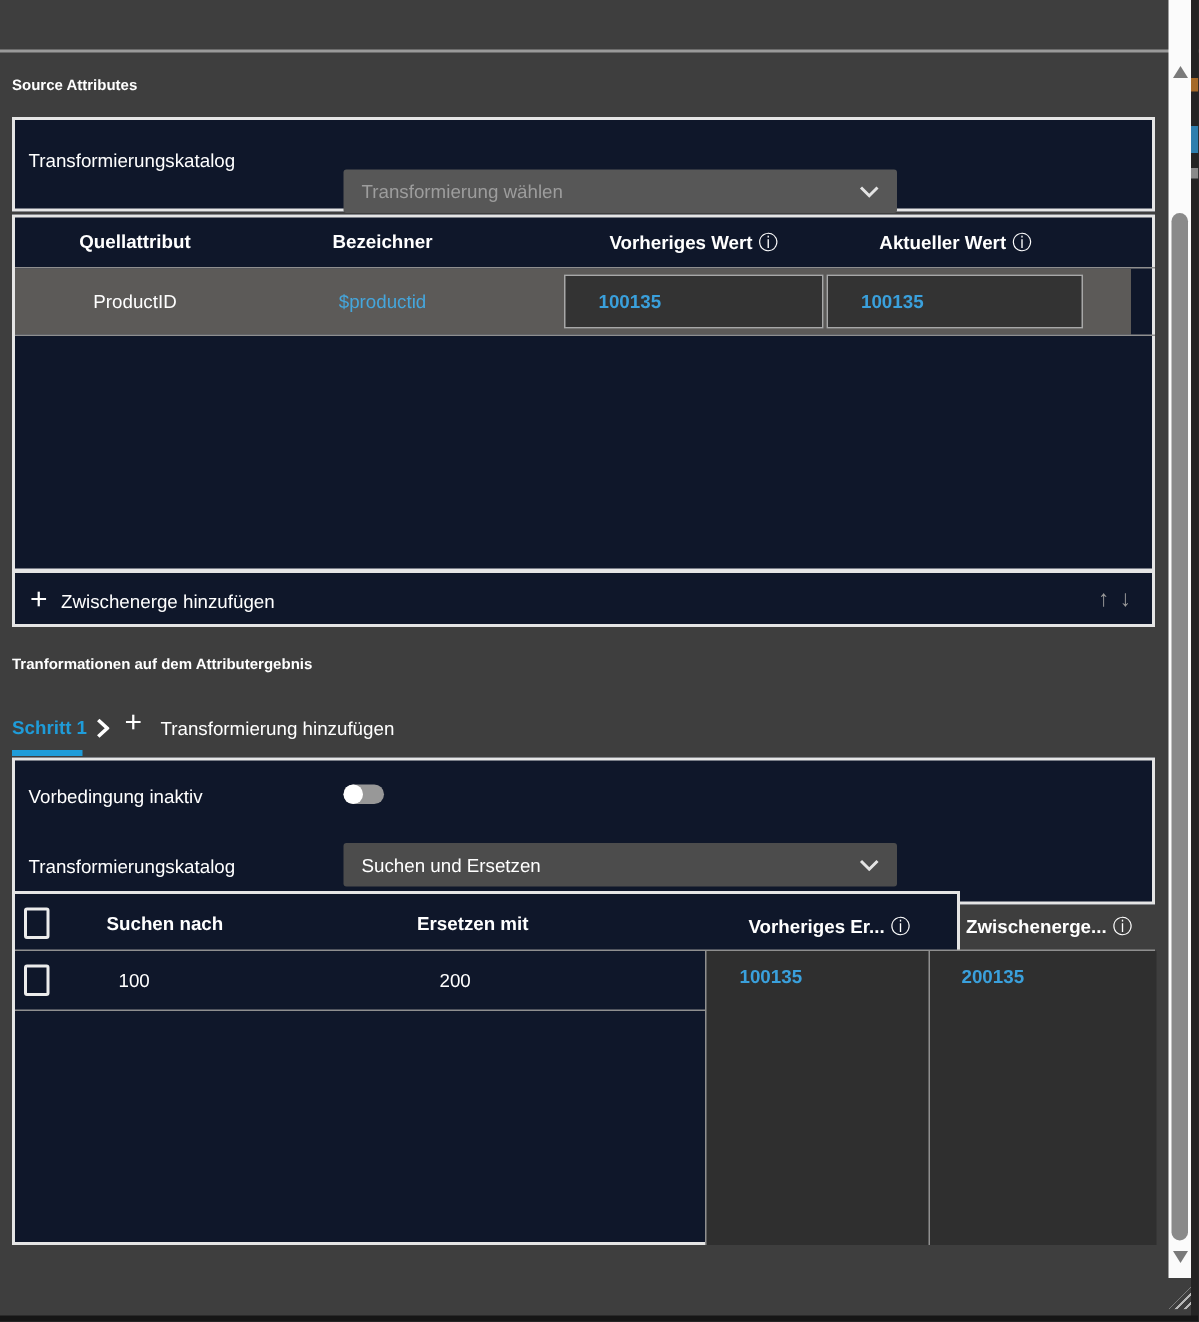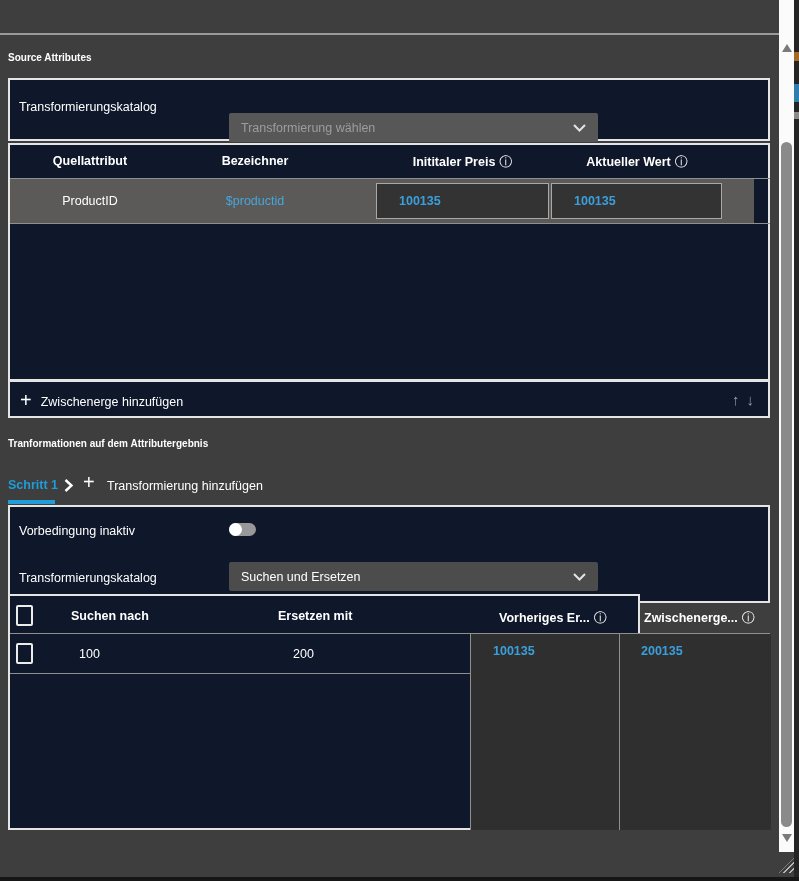--- a/index.html
+++ b/index.html
@@ -119,21 +119,21 @@
         <polyline points="1,1 6.5,6.5 12,1" fill="none" stroke="#e4e4e4" stroke-width="2"></polyline>
       </svg>
     </div>
   </div>
 
   <div id="src-table" class="panel">
     <div id="src-th-head">
       <div id="src-th1" class="th">Quellattribut</div>
       <div id="src-th2" class="th">Bezeichner</div>
       <div id="src-th3" class="th">
-        <span>Inititaler Preis</span><span class="info">ⓘ</span>
+        <span>Vorheriges Wert</span><span class="info">ⓘ</span>
       </div>
       <div id="src-th4" class="th">
         <span>Aktueller Wert</span><span class="info">ⓘ</span>
       </div>
     </div>
     <div id="src-row-band"></div>
     <div id="src-td1" class="td">ProductID</div>
     <div id="src-td2" class="td">$productid</div>
     <div id="src-input-initial" class="cell-input">100135</div>
     <div id="src-input-current" class="cell-input">100135</div>

